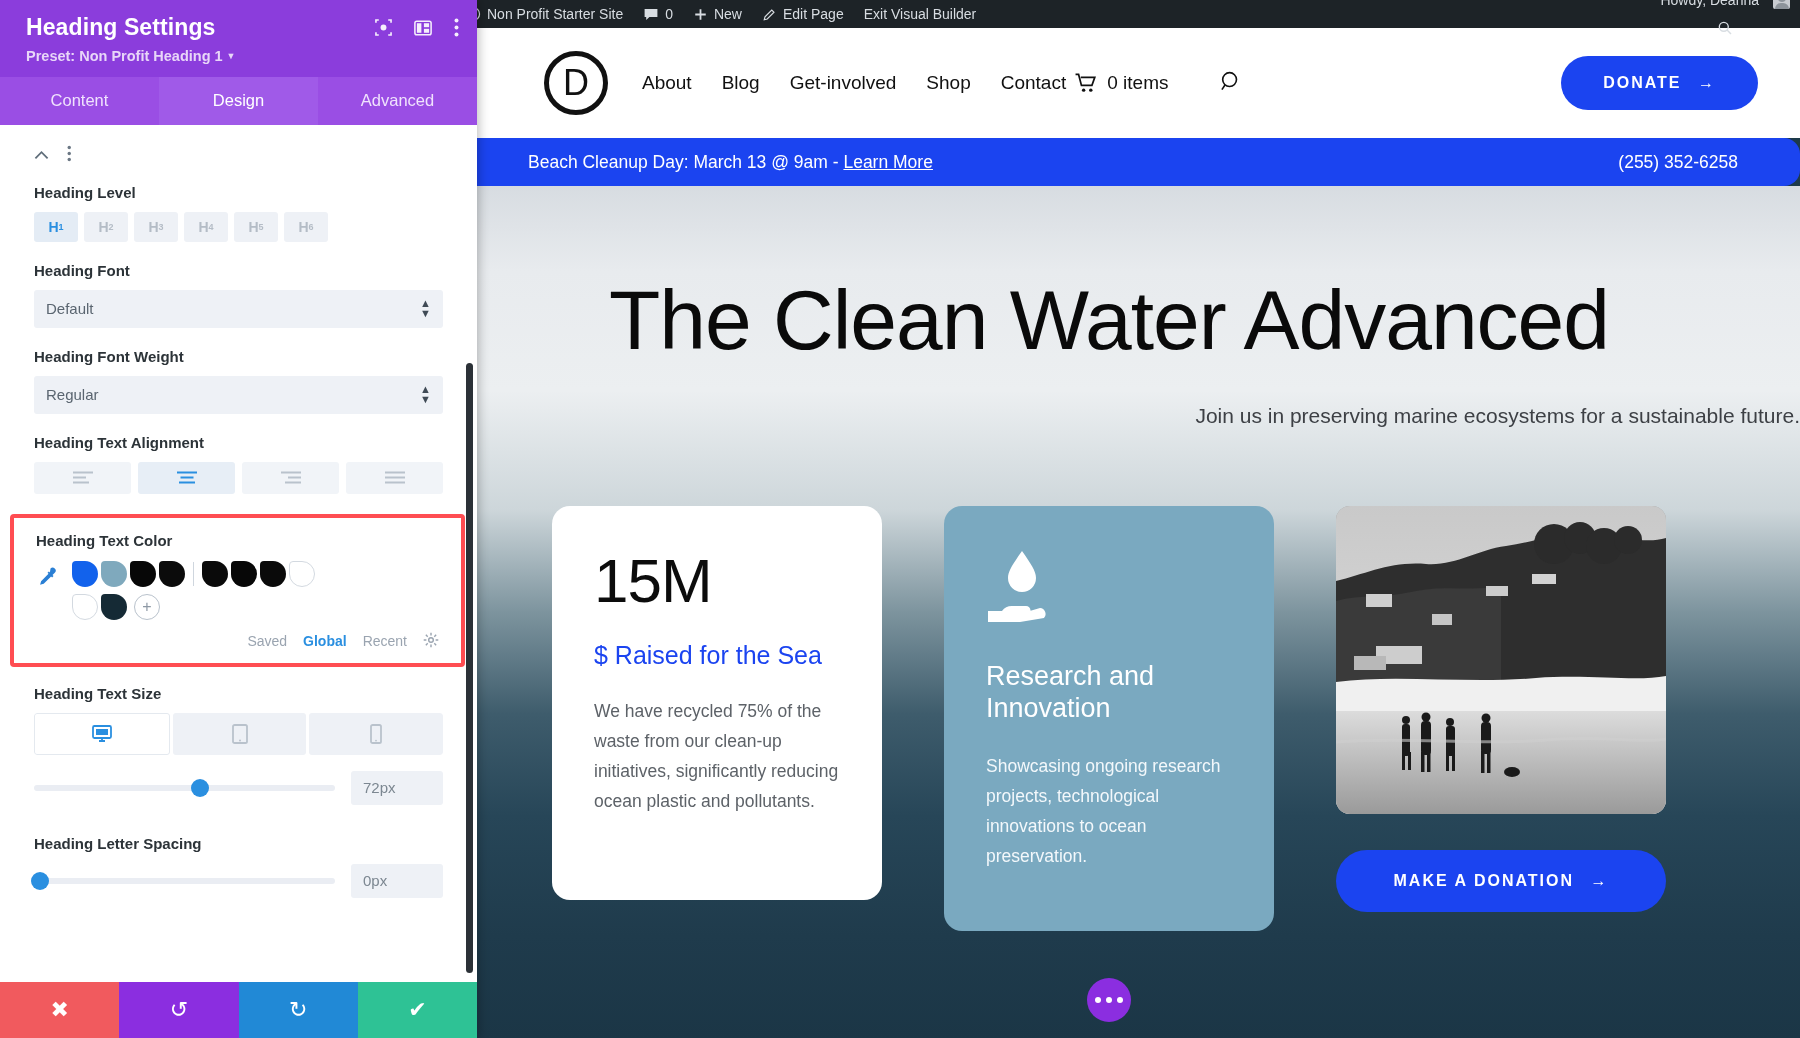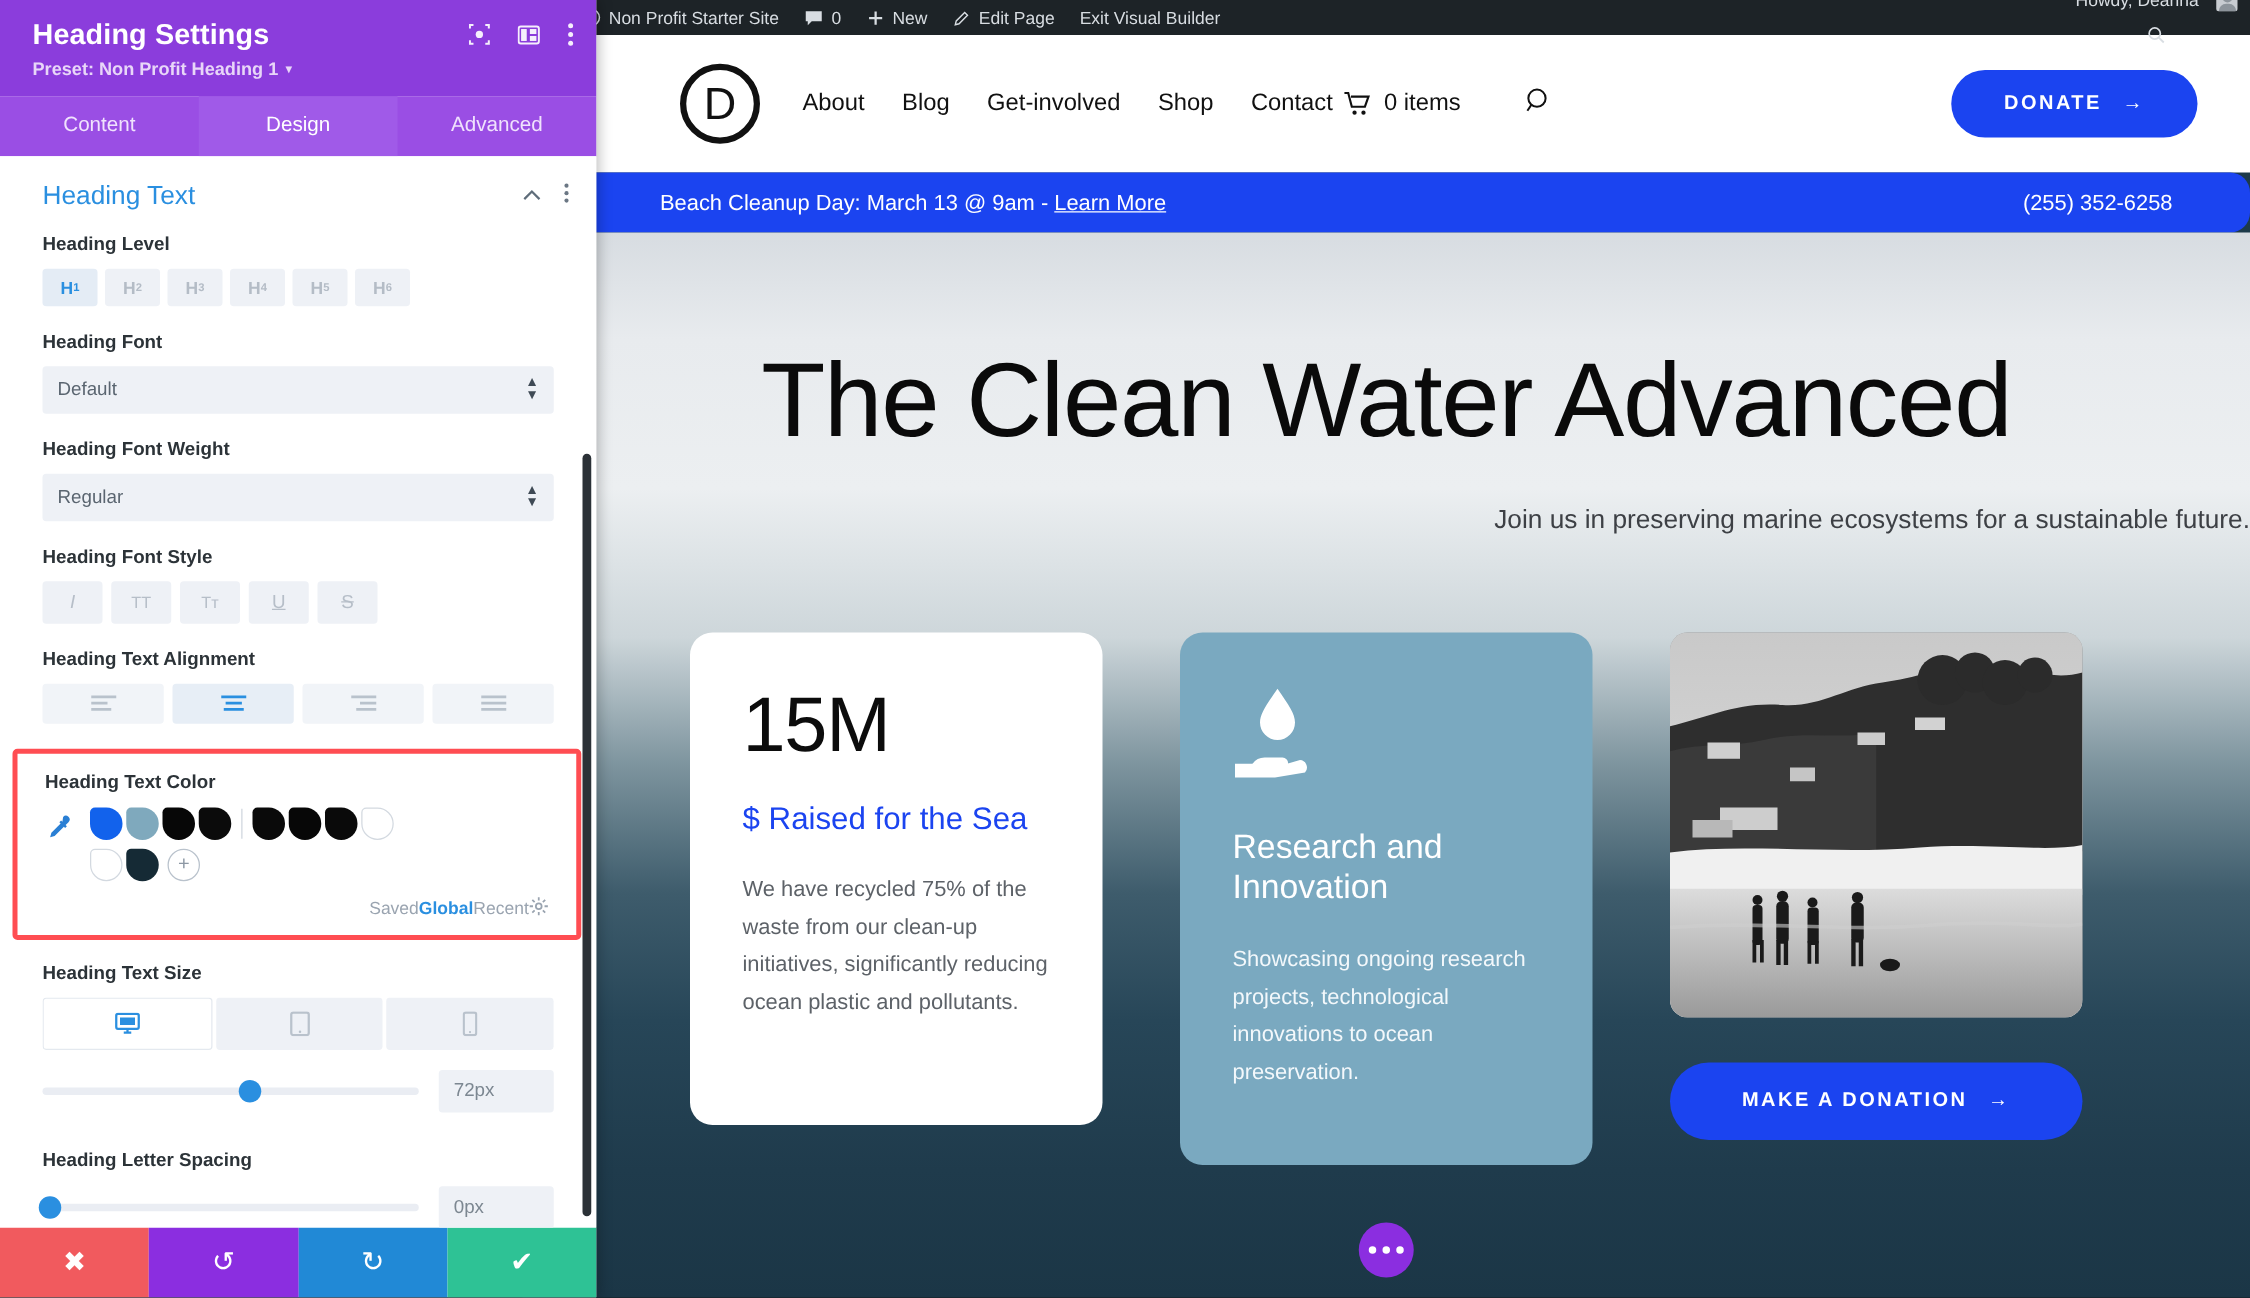--- a/index.html
+++ b/index.html
@@ -137,21 +137,21 @@
     width: 1px; height: 24px; background: #cfd6de; margin: 0 5px;
   }
   .swatch-add {
     width: 26px; height: 26px; border-radius: 50%;
     border: 1px solid #b9c2cc; color: #8d98a4;
     display: flex; align-items: center; justify-content: center;
     font-size: 16px; cursor: pointer; margin-left: 4px;
   }
   .swatch-tabs {
     display: flex; align-items: center; justify-content: flex-end;
-    margin-top: 12px; font-size: 14px;
+    gap: 16px; margin-top: 12px; font-size: 14px;
   }
   .swatch-tab { color: #9aa4b0; cursor: pointer; }
   .swatch-tab.active { color: #2a8fe0; font-weight: bold; }
 
   .device-group { display: flex; border-radius: 3px; overflow: hidden; gap: 3px; }
   .device-opt {
     flex: 1; height: 42px; background: #eef1f6;
     display: flex; align-items: center; justify-content: center;
     cursor: pointer; border-radius: 3px;
   }
@@ -541,21 +541,20 @@
     <div class="panel-tabs">
       <div class="panel-tab">Content</div>
       <div class="panel-tab active">Design</div>
       <div class="panel-tab">Advanced</div>
     </div>
 
     <div class="panel-body">
       <div class="panel-scroll">
 
         <div class="section-head">
-          <div class="section-title">Heading Text</div>
           <span class="sec-ico" style="margin-right:18px;">
             <svg width="15" height="10" viewBox="0 0 16 10">
                 <path d="M1.5 8.5L8 2l6.5 6.5" stroke="#5f6d7a" stroke-width="1.9" fill="none"></path>
               </svg>
           </span>
           <span class="sec-ico">
             <svg width="4.5" height="17" viewBox="0 0 5 18">
               <circle cx="2.5" cy="2.4" r="1.9" fill="#6b7784"></circle>
               <circle cx="2.5" cy="9" r="1.9" fill="#6b7784"></circle>
               <circle cx="2.5" cy="15.6" r="1.9" fill="#6b7784"></circle>
@@ -584,40 +583,20 @@
         </div>
 
         <div class="field">
           <div class="field-label">Heading Font Weight</div>
           <div class="select-box">
             <span>Regular</span>
             <span class="arrows">▲<br>▼</span>
           </div>
         </div>
 
-        <div class="field">
-          <div class="field-label">Heading Font Style</div>
-          <div class="style-group">
-            <div class="style-opt">
-                <i>I</i>
-              </div>
-            <div class="style-opt">
-                <span style="font-size:13px;">TT</span>
-              </div>
-            <div class="style-opt">
-                <span style="font-size:13px;">Tᴛ</span>
-              </div>
-            <div class="style-opt">
-                <span style="text-decoration:underline;">U</span>
-              </div>
-            <div class="style-opt">
-                <span style="text-decoration:line-through;">S</span>
-              </div>
-          </div>
-        </div>
 
         <div class="field">
           <div class="field-label">Heading Text Alignment</div>
           <div class="align-group">
             <div class="align-opt">
               <svg width="22" height="13" viewBox="0 0 22 13">
                 <path d="M1 1.5h20M1 6.5h13M1 11.5h16" stroke="#b9c2cc" stroke-width="2.1"></path>
               </svg>
             </div>
             <div class="align-opt active">

